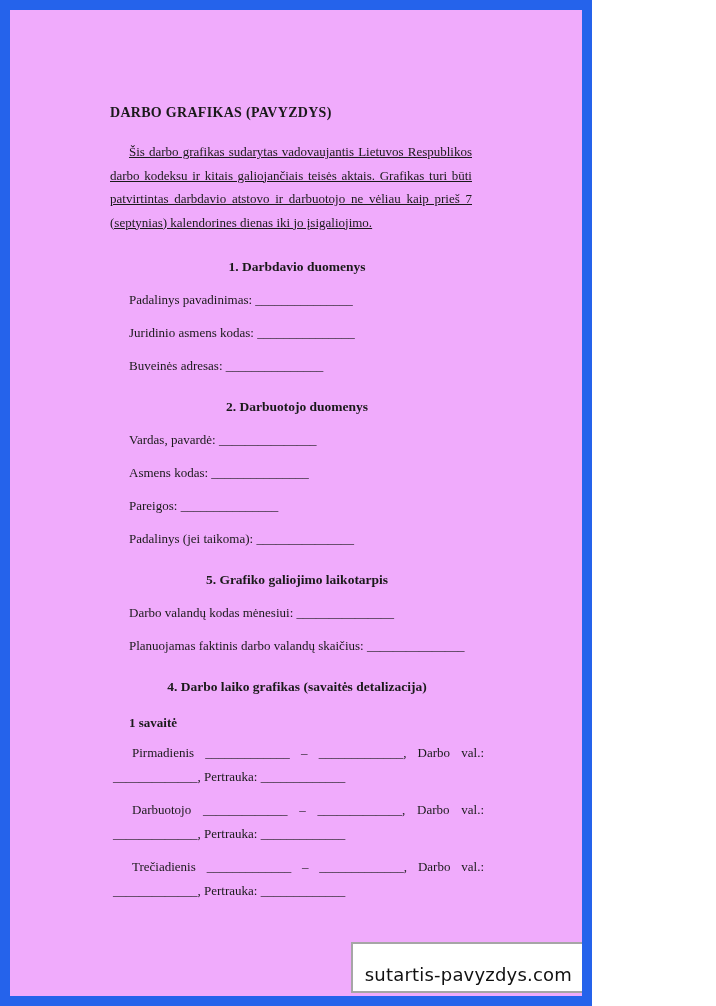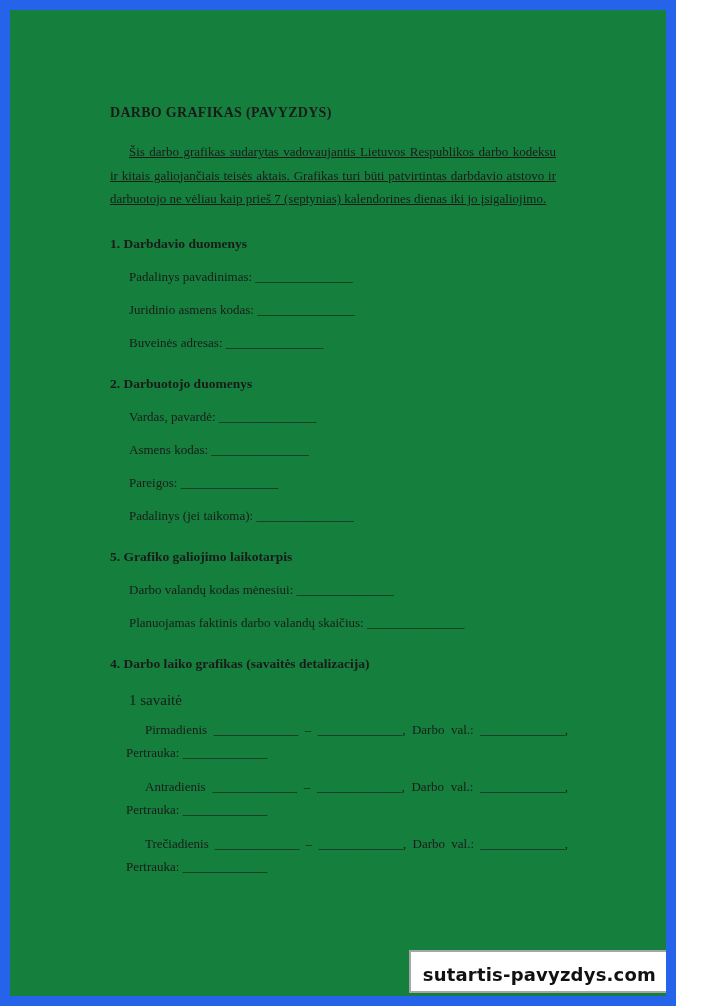--- a/index.html
+++ b/index.html
@@ -2,25 +2,25 @@
 <html lang="lt"><head>
 <meta charset="utf-8">
 <style>
   html, body {
     margin: 0;
     padding: 0;
     background: #ffffff;
   }
   .page {
     position: relative;
-    width: 676px;
+    width: 592px;
     height: 1006px;
     box-sizing: border-box;
     border: 10px solid #2563eb; 
-    background: #15803d;
+    background: #f0abfc;
     overflow: hidden;
     font-family: "Liberation Serif", "DejaVu Serif", serif;
     color: #1a1a1a;
   }
   .content {
     box-sizing: border-box;
     width: 100%;
     height: 100%;
     padding: 94px 98px 0 100px;
   }
@@ -37,48 +37,49 @@
     line-height: 23.5px;
     text-align: justify;
     text-indent: 19px;
     text-decoration: underline;
   }
   .section-heading {
     margin: 24px 0 0 0;
     font-size: 13.5px;
     line-height: 17px;
     font-weight: bold;
+    text-align: center;
   }
   .field {
     margin: 17px 0 0 19px;
     font-size: 13px;
     line-height: 16px;
   }
   .week-subheading {
     margin: 20px 0 0 19px;
-    font-size: 15px;
+    font-size: 13px;
     line-height: 16px;
-    font-weight: normal;
+    font-weight: bold;
   }
   .schedule-row {
-    margin: 10px 0 0 16px;
+    margin: 10px 0 0 3px;
     font-size: 13px;
     line-height: 23.5px;
     text-align: justify;
     text-indent: 19px;
   }
   .watermark-badge {
     position: absolute;
     right: -4px;
     bottom: 3px;
     background: #ffffff;
     border: 2px solid #a6a6a6; 
-    padding: 12px 12px 5px 12px;
+    padding: 20px 12px 5px 12px;
     font-family: "DejaVu Sans", "Liberation Sans", sans-serif;
-    font-weight: bold;
+    font-weight: normal;
     font-size: 18px;
     line-height: 22px;
     color: #111111;
     letter-spacing: 0.2px;
     cursor: pointer;
     text-align: right;
   }
 </style>
 </head>
 <body>
@@ -101,19 +102,19 @@
     <p class="field">Pareigos: _______________</p>
     <p class="field">Padalinys (jei taikoma): _______________</p>
 
     <p class="section-heading">5. Grafiko galiojimo laikotarpis</p>
     <p class="field">Darbo valandų kodas mėnesiui: _______________</p>
     <p class="field">Planuojamas faktinis darbo valandų skaičius: _______________</p>
 
     <p class="section-heading">4. Darbo laiko grafikas (savaitės detalizacija)</p>
     <p class="week-subheading">1 savaitė</p>
     <p class="schedule-row">Pirmadienis _____________ – _____________, Darbo val.: _____________, Pertrauka: _____________</p>
-    <p class="schedule-row">Antradienis _____________ – _____________, Darbo val.: _____________, Pertrauka: _____________</p>
+    <p class="schedule-row">Darbuotojo _____________ – _____________, Darbo val.: _____________, Pertrauka: _____________</p>
     <p class="schedule-row">Trečiadienis _____________ – _____________, Darbo val.: _____________, Pertrauka: _____________</p>
 
   </div>
 
   <div class="watermark-badge" style="border-color: rgb(166, 166, 166);">sutartis-pavyzdys.com</div>
 </div>
 
 </body></html>

